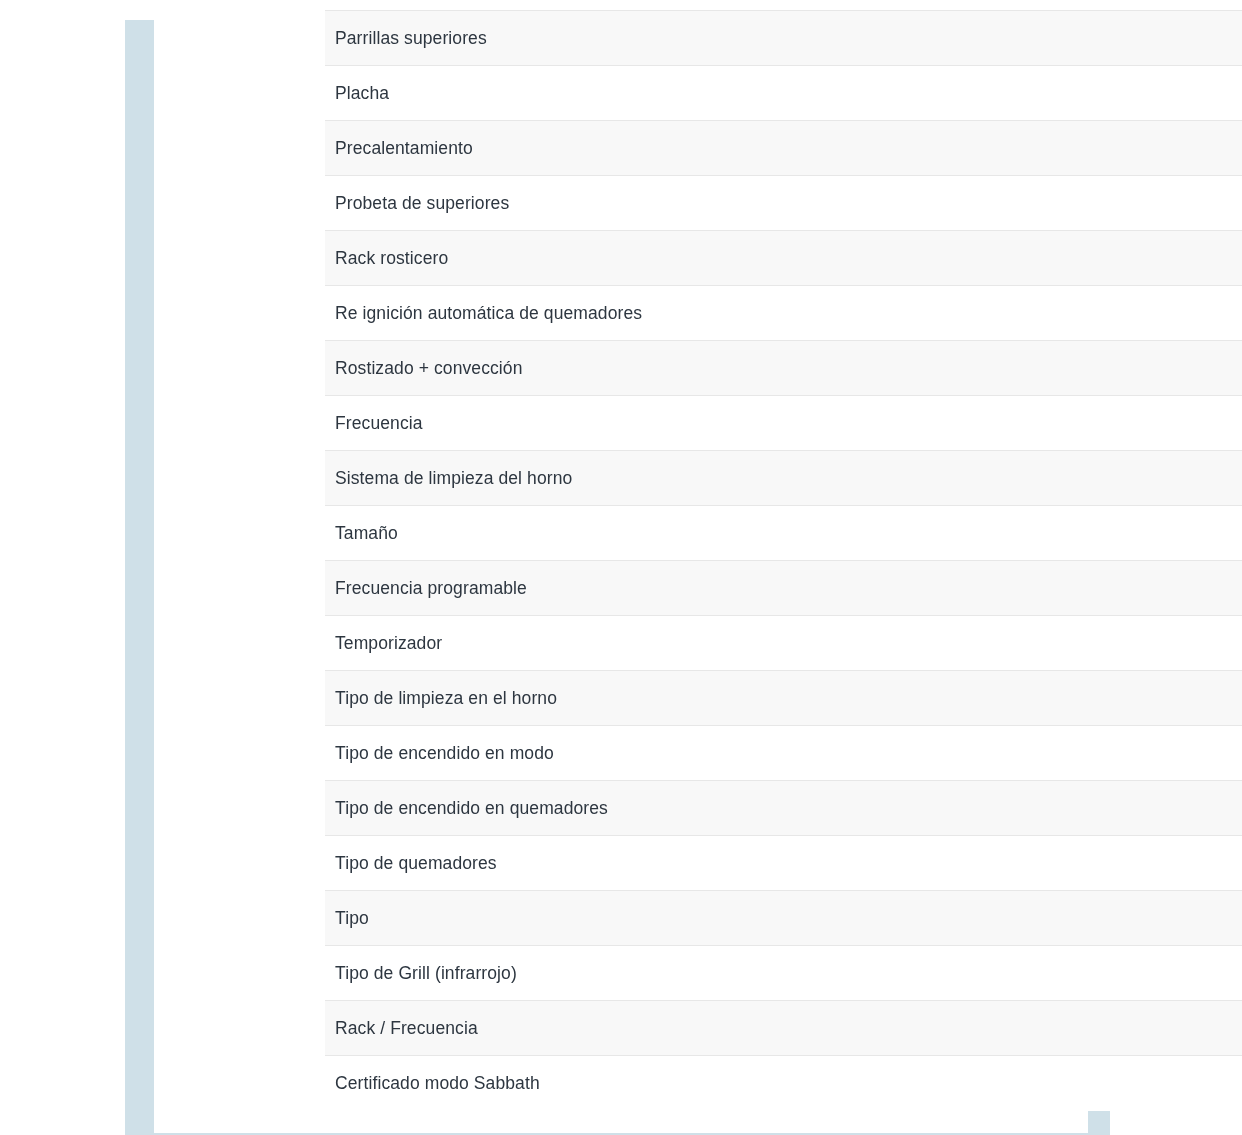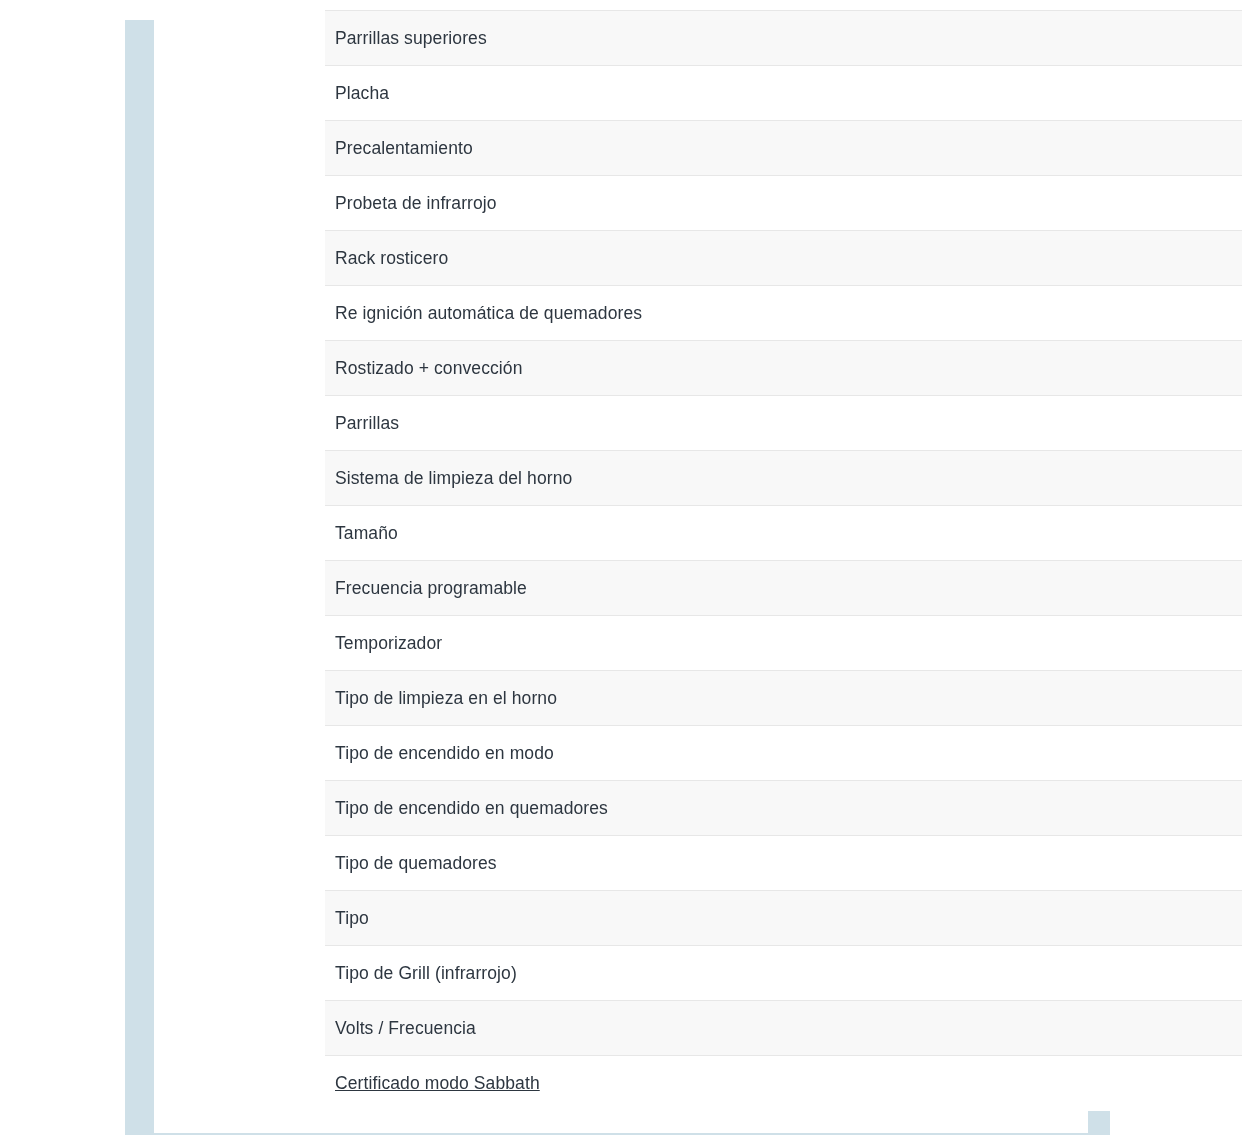--- a/index.html
+++ b/index.html
@@ -69,21 +69,20 @@
   }
   .spec-table td.label {
     width: 452px;
   }
   .spec-table td.value {
     width: 450px;
     padding-left: 463px;
   }
   .spec-table tr:last-child td {
     border-bottom: none;
-    text-decoration: underline;
   }
 </style>
 </head>
 <body>
 
 <div class="page">
 
   <div class="blue-band"></div>
 
   <div class="card">
@@ -95,37 +94,37 @@
           </tr>
           <tr class="plain">
             <td class="label">Placha</td>
             <td class="value">No</td>
           </tr>
           <tr class="shaded">
             <td class="label">Precalentamiento</td>
             <td class="value">No</td>
           </tr>
           <tr class="plain">
-            <td class="label">Probeta de infrarrojo</td>
+            <td class="label">Probeta de superiores</td>
             <td class="value">No</td>
           </tr>
           <tr class="shaded">
             <td class="label">Rack rosticero</td>
             <td class="value">No</td>
           </tr>
           <tr class="plain">
             <td class="label">Re ignición automática de quemadores</td>
             <td class="value">No</td>
           </tr>
           <tr class="shaded">
             <td class="label">Rostizado + convección</td>
             <td class="value">No</td>
           </tr>
           <tr class="plain">
-            <td class="label">Parrillas</td>
+            <td class="label">Frecuencia</td>
             <td class="value">No</td>
           </tr>
           <tr class="shaded">
             <td class="label">Sistema de limpieza del horno</td>
             <td class="value">Limpieza por vapor (steam clean)</td>
           </tr>
           <tr class="plain">
             <td class="label">Tamaño</td>
             <td class="value">51 cm</td>
           </tr>
@@ -155,21 +154,21 @@
           </tr>
           <tr class="shaded">
             <td class="label">Tipo</td>
             <td class="value">Piso</td>
           </tr>
           <tr class="plain">
             <td class="label">Tipo de Grill (infrarrojo)</td>
             <td class="value">No</td>
           </tr>
           <tr class="shaded">
-            <td class="label">Volts / Frecuencia</td>
+            <td class="label">Rack / Frecuencia</td>
             <td class="value">127 v / 60 Hz</td>
           </tr>
           <tr class="plain">
             <td class="label">Certificado modo Sabbath</td>
             <td class="value">No</td>
           </tr>
         </tbody>
     </table>
   </div>
 

